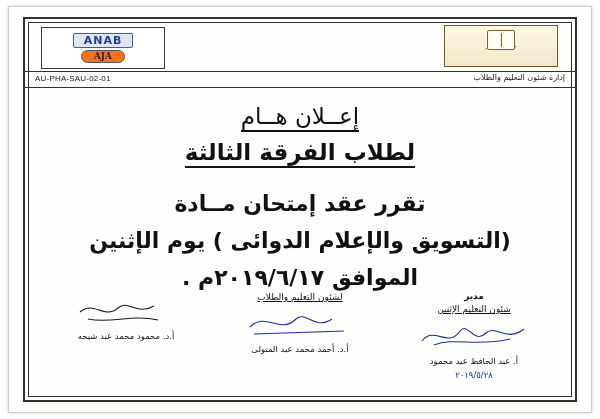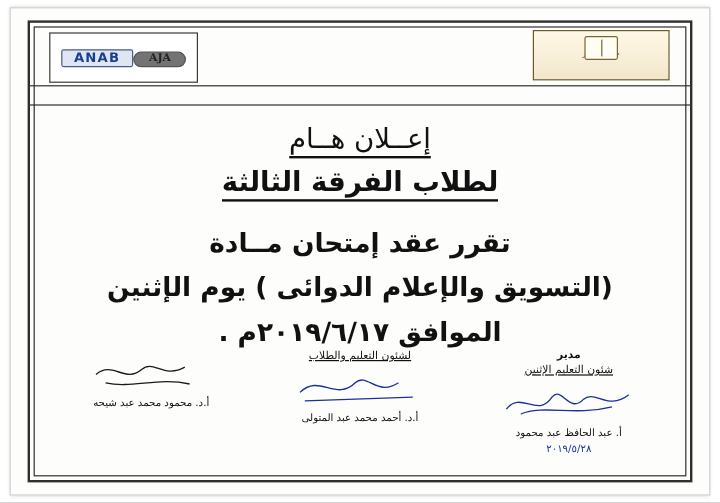--- a/index.html
+++ b/index.html
@@ -52,21 +52,21 @@
   }
   .logo-left {
     position: absolute;
     left: 16px;
     top: 8px;
     width: 122px;
     height: 40px;
     border: 1px solid #3a3a3a;
     background: #ffffff;
     display: flex;
-    flex-direction: row;
+    flex-direction: column;
     align-items: center;
     justify-content: center;
   }
   .anab-badge {
     font-family: "DejaVu Sans", sans-serif;
     font-weight: bold;
     font-size: 11px;
     letter-spacing: 1px;
     color: #1b3f8f;
     background: #dfe6f2;
@@ -78,21 +78,21 @@
   .aja-badge {
     margin-top: 2px;
     font-family: "DejaVu Serif", serif;
     font-weight: bold;
     font-size: 9px;
     color: #222;
     border: 1px solid #555;
     padding: 0 12px;
     border-radius: 7px;
     line-height: 11px;
-    background: #737373;
+    background: #f97316;
   }
   .logo-right {
     position: absolute;
     right: 16px;
     top: 6px;
     width: 116px;
     height: 42px;
     display: flex;
     align-items: center;
     justify-content: center;
@@ -282,20 +282,24 @@
         </div>
         <div class="logo-right">
           <div class="crest">
             <div class="crest-icon"></div>
             <div class="crest-text">جامعة الأزهر</div>
           </div>
         </div>
       </div>
       <div class="header-rule"></div>
 
+      <div class="subheader">
+        <div class="doc-code">AU-PHA-SAU-02-01</div>
+        <div class="dept">إدارة شئون التعليم والطلاب</div>
+      </div>
       <div class="subheader-rule"></div>
 
       <div class="body-area">
         <div class="title-1">
           <span class="u">إعــلان هــام</span>
         </div>
         <div class="title-2">
           <span class="u">لطلاب الفرقة الثالثة</span>
         </div>
         <div class="para">

